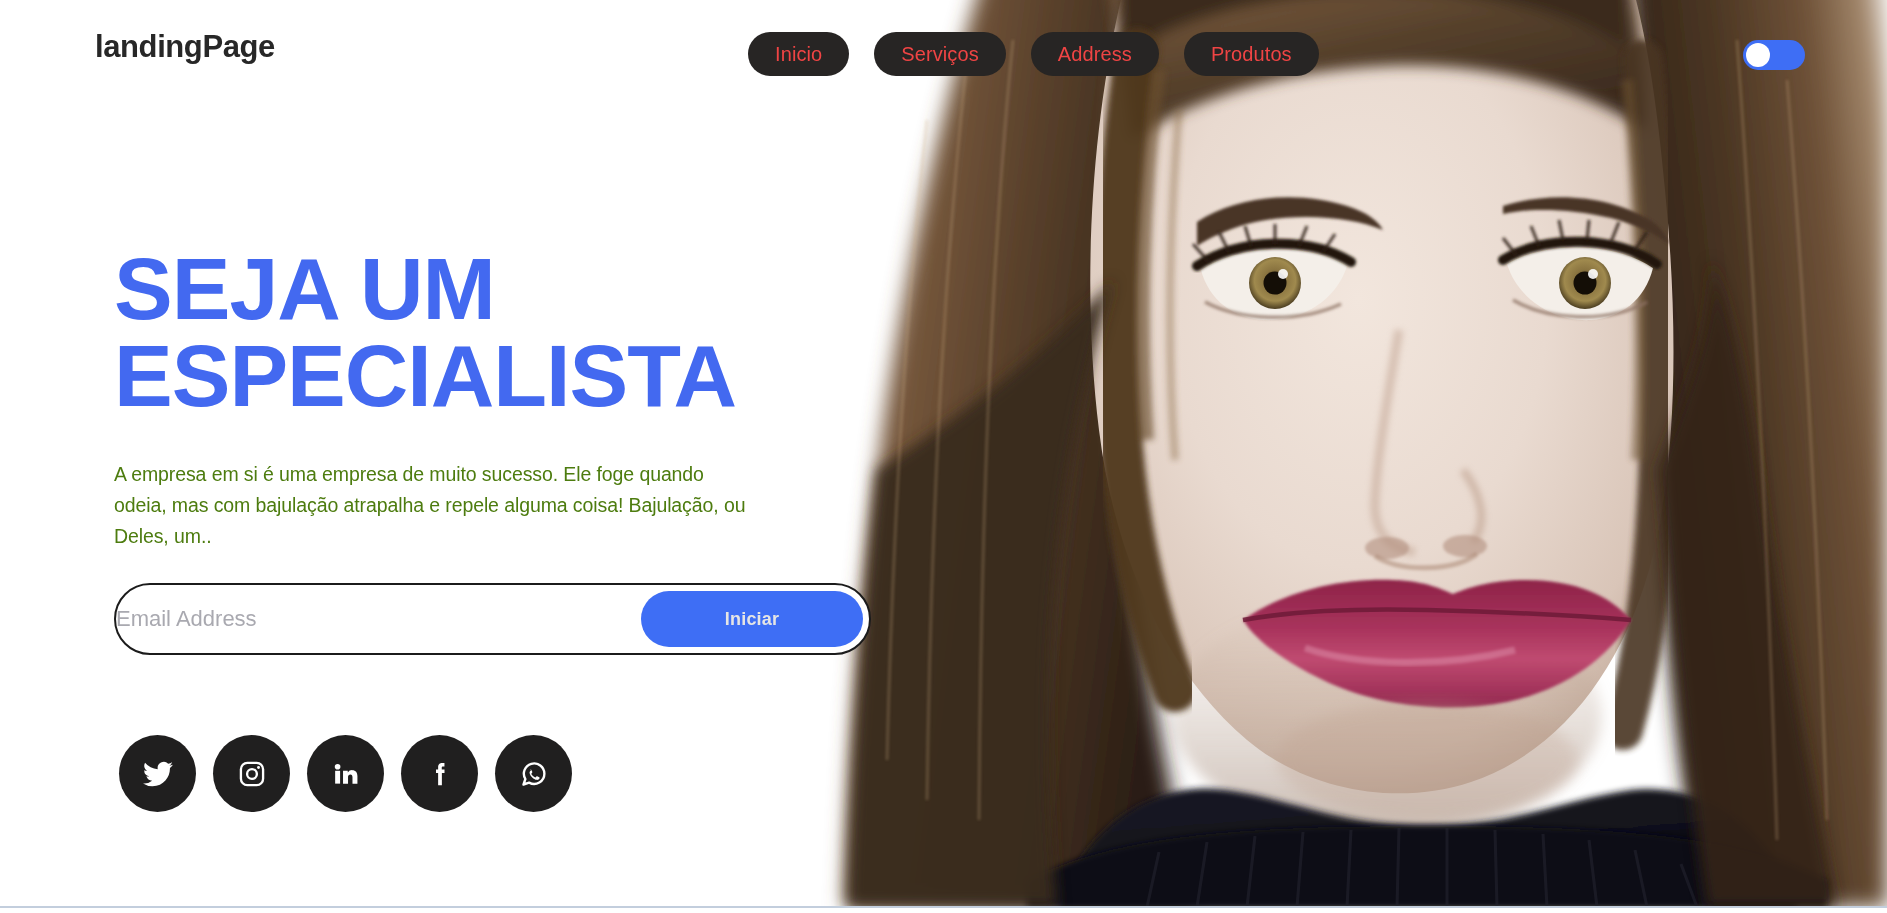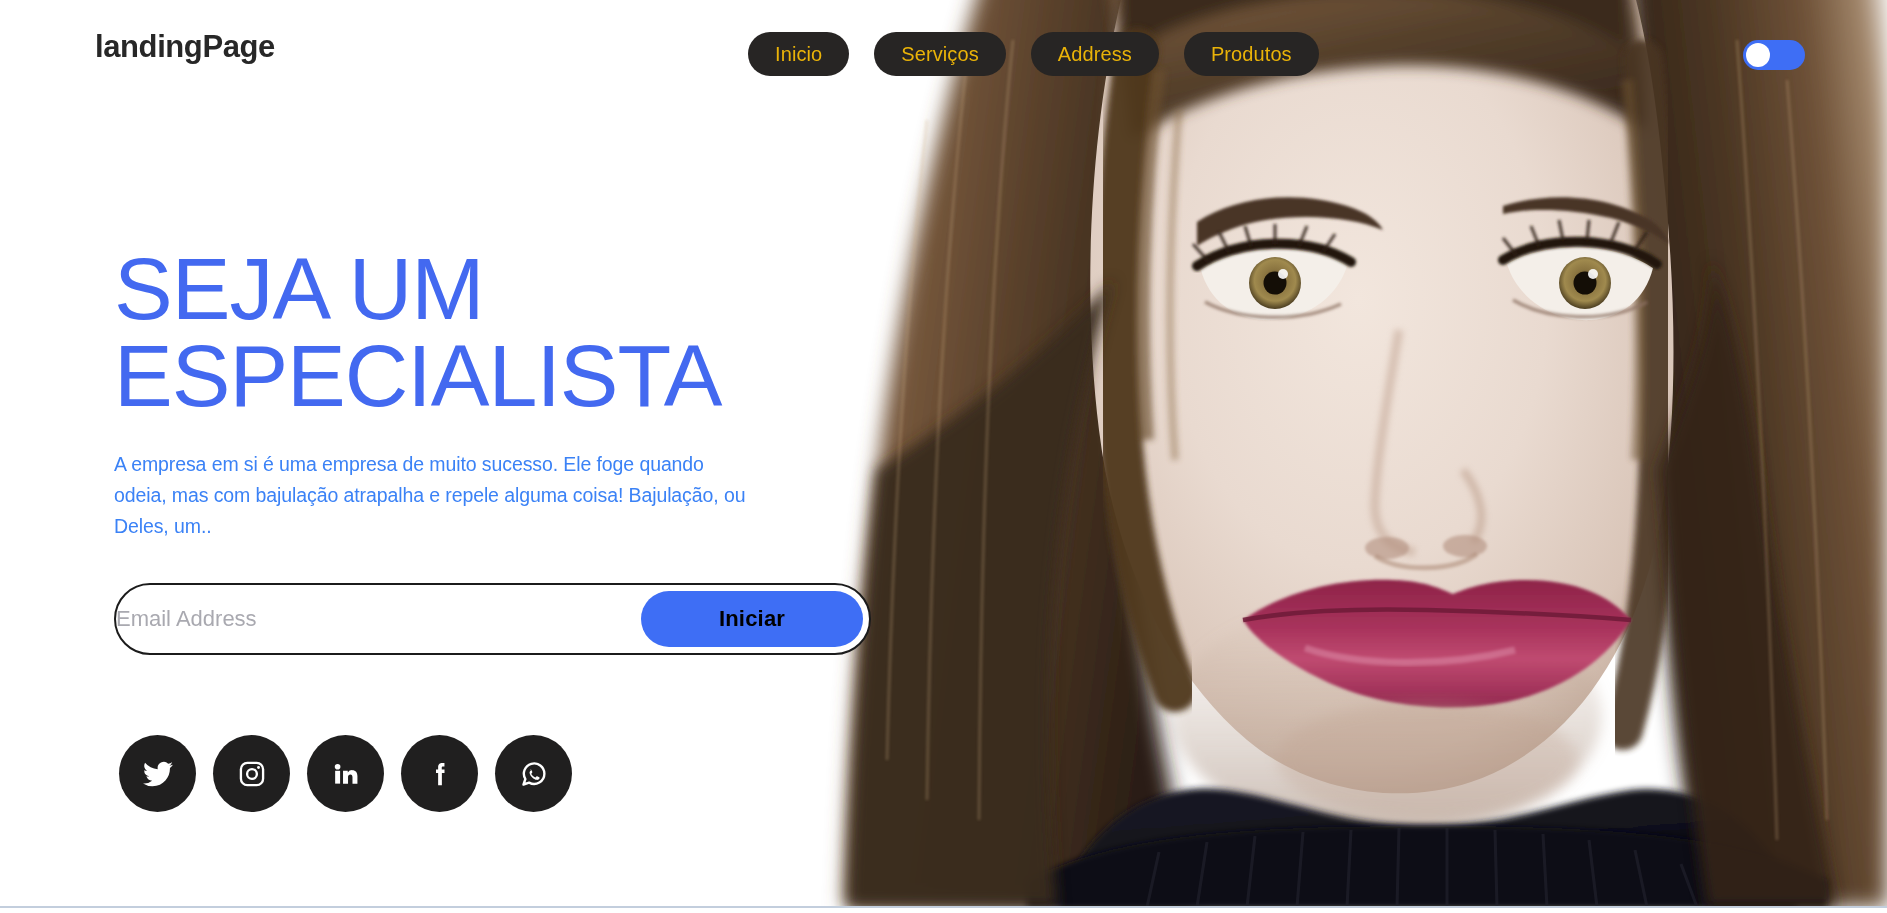--- a/index.html
+++ b/index.html
@@ -49,21 +49,21 @@
   }
   .nav-links {
     position:absolute;
     left:748px; top:32px;
     display:flex;
     gap:25px;
     align-items:center;
   }
   .nav-pill {
     background:#272524;
-    color:#eab308;
+    color:#ef4444;
     border:none;
     border-radius:24px;
     height:44px;
     padding:0 27px;
     font-size:20px;
     font-family:"Liberation Sans", sans-serif;
     font-weight:400;
     letter-spacing:0.1px;
     cursor:pointer;
     display:flex;
@@ -95,33 +95,33 @@
 
   
   .hero {
     position:absolute;
     left:114px; top:245px;
     width:760px;
     z-index:15;
   }
   .hero-title {
     font-size:88px;
-    font-weight:400;
+    font-weight:700;
     line-height:0.99;
     letter-spacing:-1px;
     color:#4369f0;
     text-transform:uppercase;
     white-space:pre-line;
   }
   .hero-sub {
-    margin-top:30px;
+    margin-top:40px;
     width:640px;
     font-size:19.5px;
     line-height:31px;
-    color:#3b82f6;
+    color:#4d7c0f;
     letter-spacing:-0.1px;
   }
 
   
   .signup {
     position:absolute;
     left:114px; top:583px;
     width:757px; height:72px;
     border:2.5px solid #1b1b1b;
     border-radius:38px;
@@ -140,22 +140,22 @@
     font-family:"Liberation Sans", sans-serif;
     color:#2b2b33;
   }
   .signup-input::placeholder { color:#a9a9b0; }
   .signup-btn {
     width:222px; height:56px;
     margin-right:6px;
     border:none;
     border-radius:30px;
     background:#3e6ef5;
-    color:#000000;
-    font-size:22px;
+    color:#e5e5e5;
+    font-size:18px;
     font-weight:700;
     font-family:"Liberation Sans", sans-serif;
     letter-spacing:0.2px;
     cursor:pointer;
   }
 
   
   .socials {
     position:absolute;
     left:119px; top:735px;

